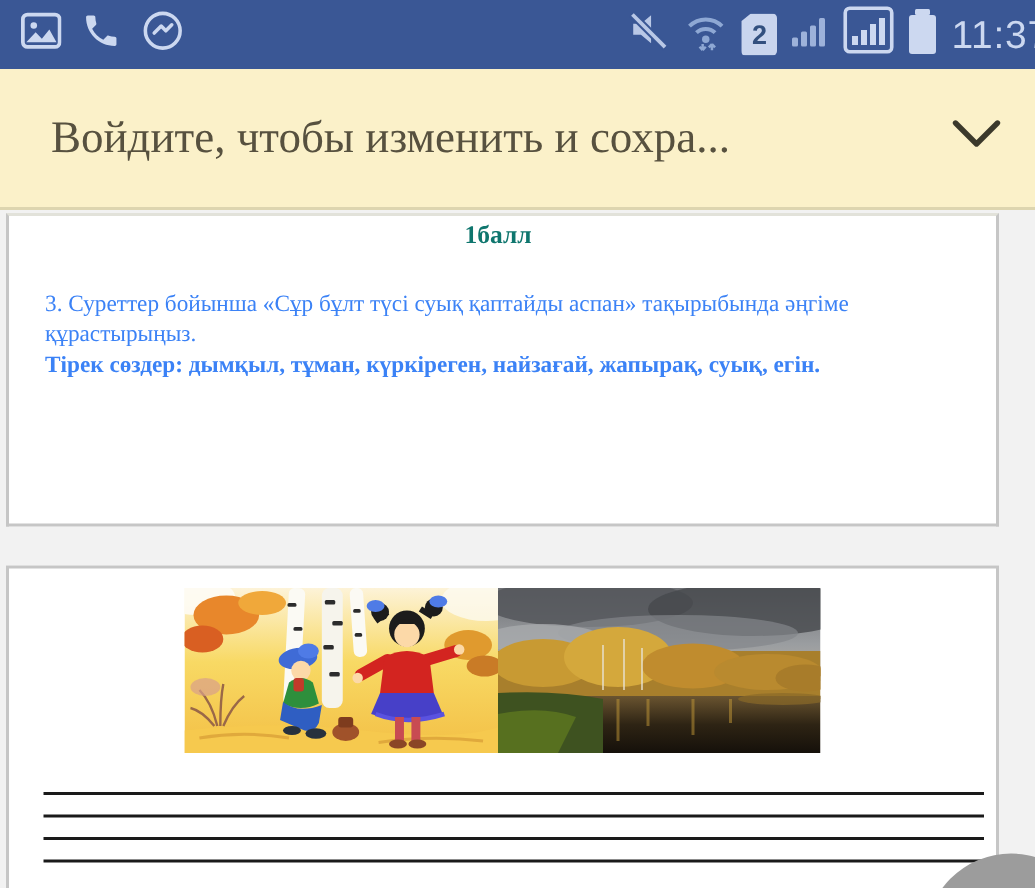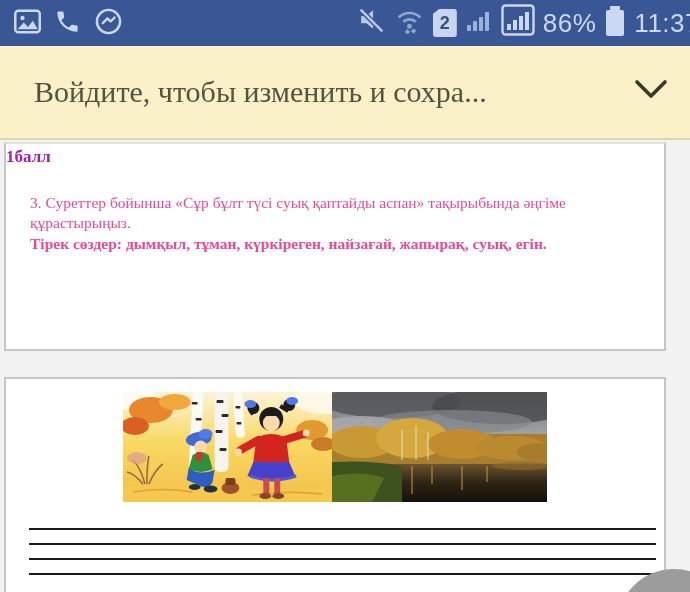--- a/index.html
+++ b/index.html
@@ -26,24 +26,24 @@
           border-bottom:2px solid #ddd5af;display:flex;align-items:center;
           justify-content:space-between;padding:0 22px 0 34px;cursor:pointer;}
   .banner-text{font-size:30px;color:#57513f;overflow:hidden;white-space:nowrap;font-family:Liberation Serif, serif;}
 
   
   .doc-area{position:absolute;top:140px;left:0;width:690px;height:452px;background:#f2f2f2;overflow:hidden;}
   .card{position:absolute;left:4px;width:662px;background:#ffffff;border:2px solid #c6c6c6;}
   .card1{top:2px;height:209px;border-top-color:#e2e2da;}
   .card2{top:237px;height:240px;}
 
-  .score{font-family:"Liberation Serif",serif;font-weight:bold;font-size:17px;color:#a21caf;
-         text-align:left;padding:3px 6px 0 0;}
+  .score{font-family:"Liberation Serif",serif;font-weight:bold;font-size:17px;color:#0f766e;
+         text-align:center;padding:3px 6px 0 0;}
   .task-block{margin:26px 12px 0 24px;font-family:"Liberation Serif",serif;font-size:15.5px;
-              line-height:1.32;color:#ec4899;}
+              line-height:1.32;color:#3b82f6;}
   .kw{font-weight:bold;}
 
   .images-row{display:flex;justify-content:center;margin-top:13px;}
   .img-box{height:110px;display:block;}
   .img-left{width:209px;}
   .img-right{width:215px;}
 
   .lines-wrap{margin-top:13px;padding:0 8px 0 23px;}
   .wline{height:15px;border-bottom:2px solid #1a1a1a;}
 
@@ -108,21 +108,20 @@
         <svg width="34" height="32" viewBox="0 0 34 32">
             <rect x="1.5" y="1.5" width="31" height="29" rx="3" fill="none" stroke="#ccd8f0" stroke-width="2.4"></rect>
             <g fill="#ccd8f0">
               <rect x="6" y="20" width="4" height="6"></rect>
               <rect x="12" y="16" width="4" height="10"></rect>
               <rect x="18" y="12" width="4" height="14"></rect>
               <rect x="24" y="8" width="4" height="18"></rect>
             </g>
           </svg>
       </span>
-      <span class="txt">86%</span>
       <span class="battery"></span>
       <span class="txt">11:37</span>
     </div>
   </header>
 
   <div class="banner">
     <span class="banner-text">Войдите, чтобы изменить и сохра...</span>
     <span>
       <svg width="34" height="22" viewBox="0 0 34 22">
           <polyline points="3,3 17,17 31,3" fill="none" stroke="#3b392b" stroke-width="3.6" stroke-linecap="round" stroke-linejoin="round"></polyline>

